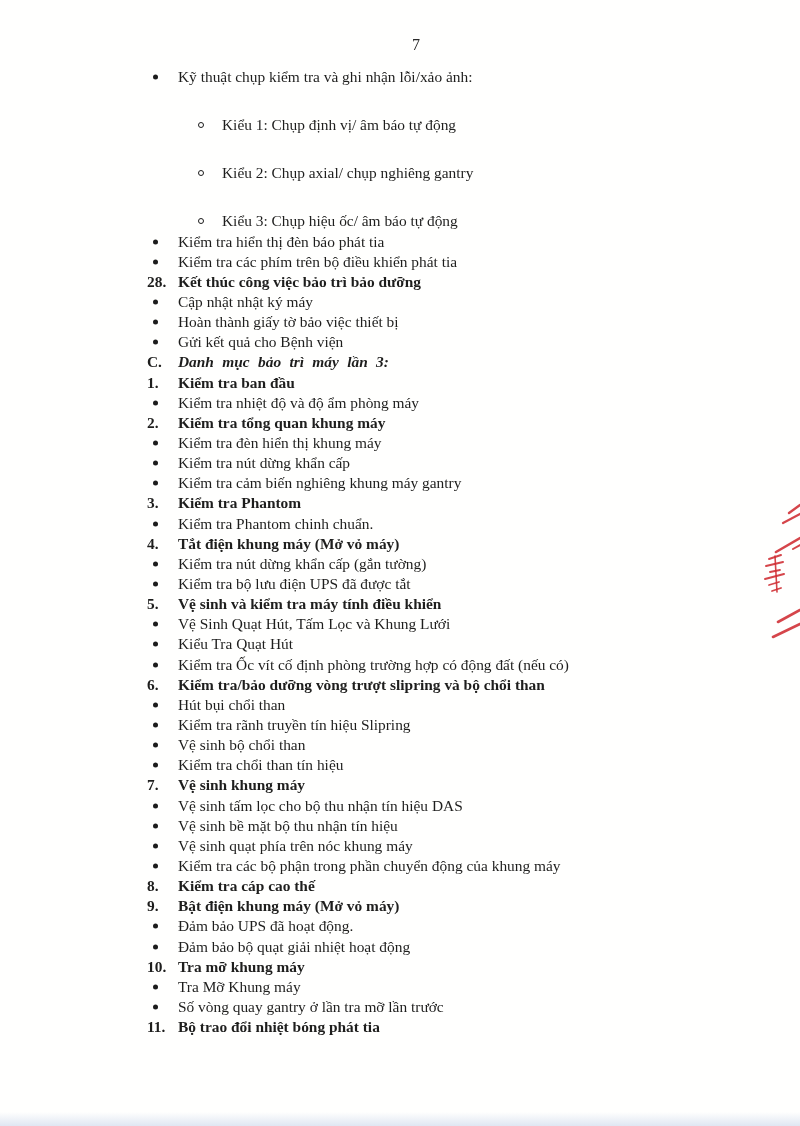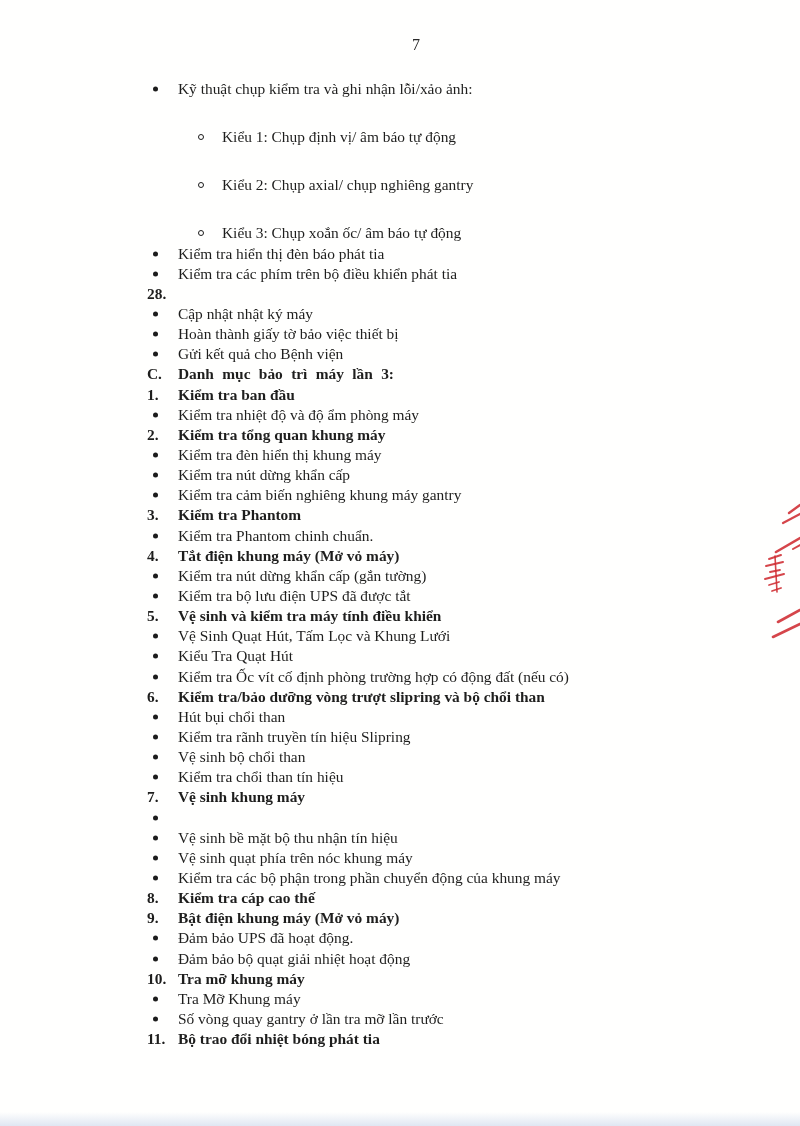--- a/index.html
+++ b/index.html
@@ -18,21 +18,21 @@
   .page-number{
     position:absolute;
     top:36px;left:0;width:800px;
     text-align:center;
     transform:translateX(16px);
     font-size:16px;
     color:#2a2a2a;
   }
   .checklist{
     position:absolute;
-    top:79px;left:147px;
+    top:67px;left:147px;
     width:590px;
   }
   .row{
     position:relative;
     height:20.15px;
     display:flex;
     align-items:center;
     font-size:15.4px;
     white-space:nowrap;
   }
@@ -53,21 +53,21 @@
     left:51px;
     width:6px;height:6px;border-radius:50%;
     border:1.3px solid #1c1c1c;
     background:transparent;
     box-sizing:border-box;
   }
   .num .n,.section .n{
     display:inline-block;
     min-width:31px;
   }
-  .section .text{word-spacing:4.5px;}
+  .section .text{word-spacing:4.5px;font-style:italic;}
   .red-marks{
     position:absolute;
     left:758px;top:494px;
     width:42px;height:152px;
     pointer-events:none;
   }
   .red-marks path{
     stroke:#cf2b31;
     fill:none;
     stroke-linecap:round;
@@ -94,32 +94,33 @@
       <div class="row sub">
         <span class="marker"></span>
         <span class="text">Kiểu 1: Chụp định vị/ âm báo tự động</span>
       </div>
       <div class="row sub">
         <span class="marker"></span>
         <span class="text">Kiểu 2: Chụp axial/ chụp nghiêng gantry</span>
       </div>
       <div class="row sub">
         <span class="marker"></span>
-        <span class="text">Kiểu 3: Chụp xoắn ốc/ âm báo tự động</span>
+        <span class="text">Kiểu 3: Chụp hiệu ốc/ âm báo tự động</span>
       </div>
       <div class="row bullet">
         <span class="marker"></span>
         <span class="text">Kiểm tra hiển thị đèn báo phát tia</span>
       </div>
       <div class="row bullet">
         <span class="marker"></span>
         <span class="text">Kiểm tra các phím trên bộ điều khiển phát tia</span>
       </div>
       <div class="row num">
         <span class="n">28.</span>
+        <span class="text">Kết thúc công việc bảo trì bảo dưỡng</span>
       </div>
       <div class="row bullet">
         <span class="marker"></span>
         <span class="text">Cập nhật nhật ký máy</span>
       </div>
       <div class="row bullet">
         <span class="marker"></span>
         <span class="text">Hoàn thành giấy tờ bảo việc thiết bị</span>
       </div>
       <div class="row bullet">
@@ -209,20 +210,21 @@
       <div class="row bullet">
         <span class="marker"></span>
         <span class="text">Kiểm tra chổi than tín hiệu</span>
       </div>
       <div class="row num">
         <span class="n">7.</span>
         <span class="text">Vệ sinh khung máy</span>
       </div>
       <div class="row bullet">
         <span class="marker"></span>
+        <span class="text">Vệ sinh tấm lọc cho bộ thu nhận tín hiệu DAS</span>
       </div>
       <div class="row bullet">
         <span class="marker"></span>
         <span class="text">Vệ sinh bề mặt bộ thu nhận tín hiệu</span>
       </div>
       <div class="row bullet">
         <span class="marker"></span>
         <span class="text">Vệ sinh quạt phía trên nóc khung máy</span>
       </div>
       <div class="row bullet">

